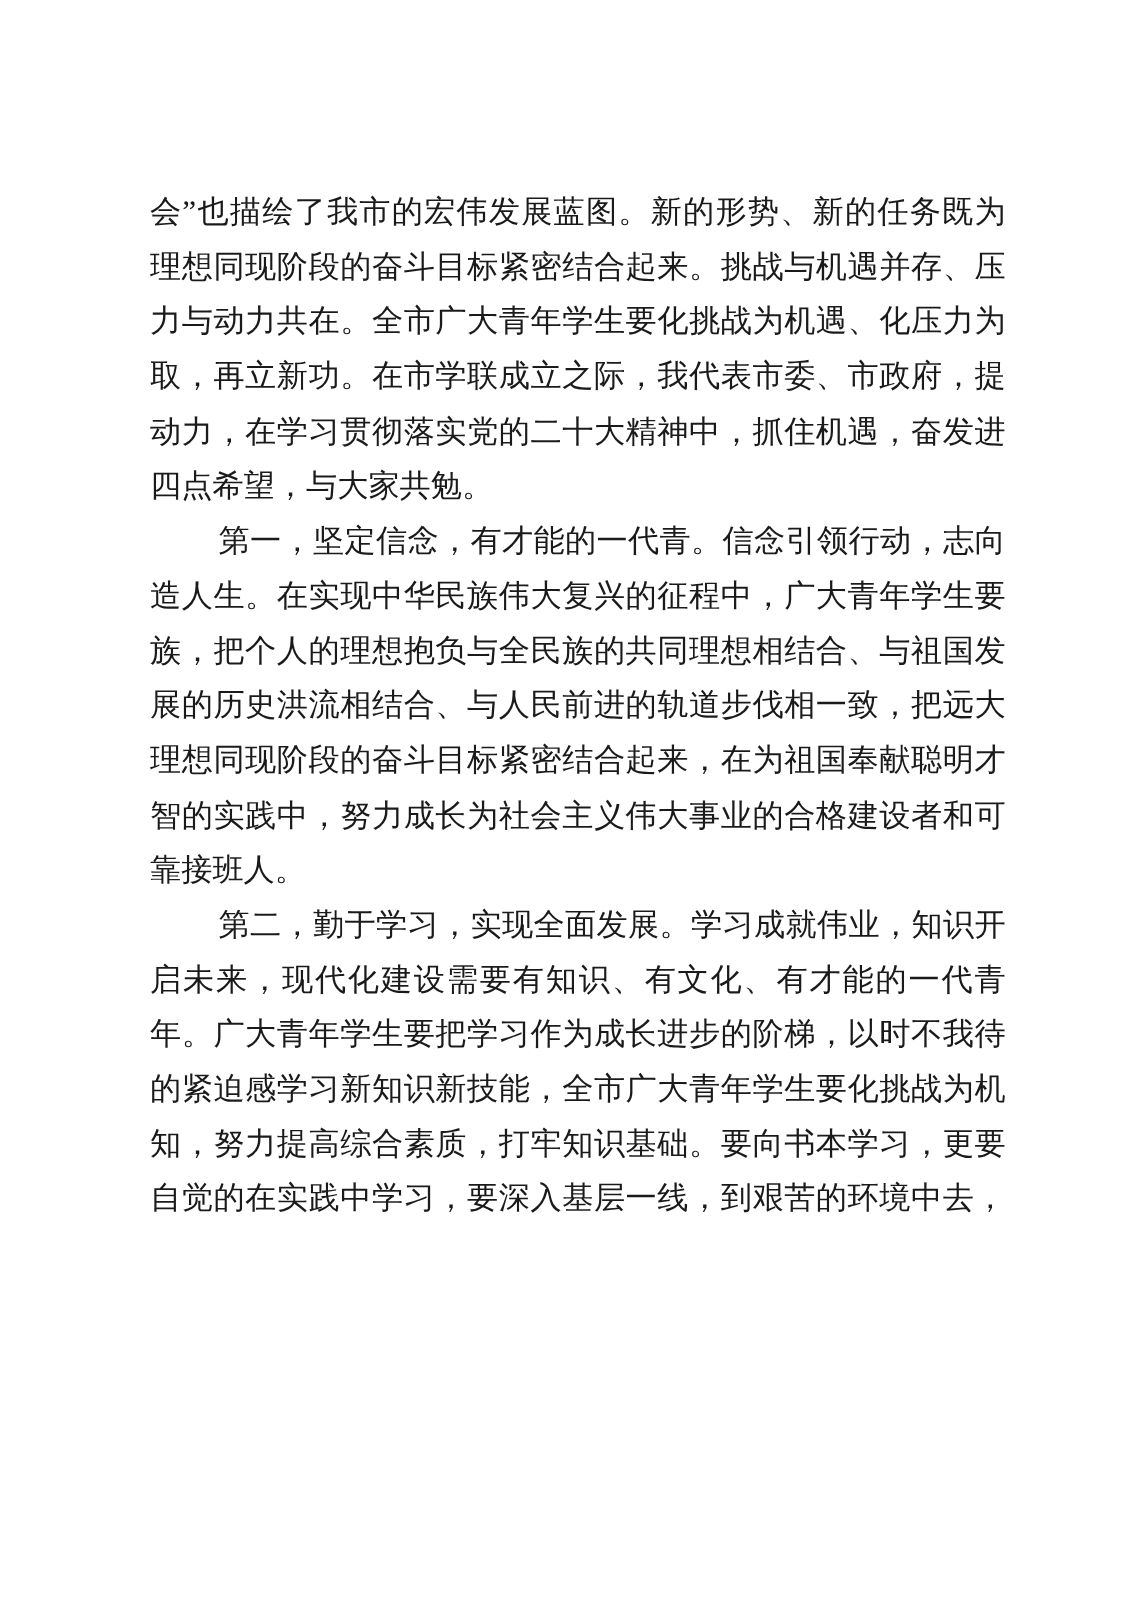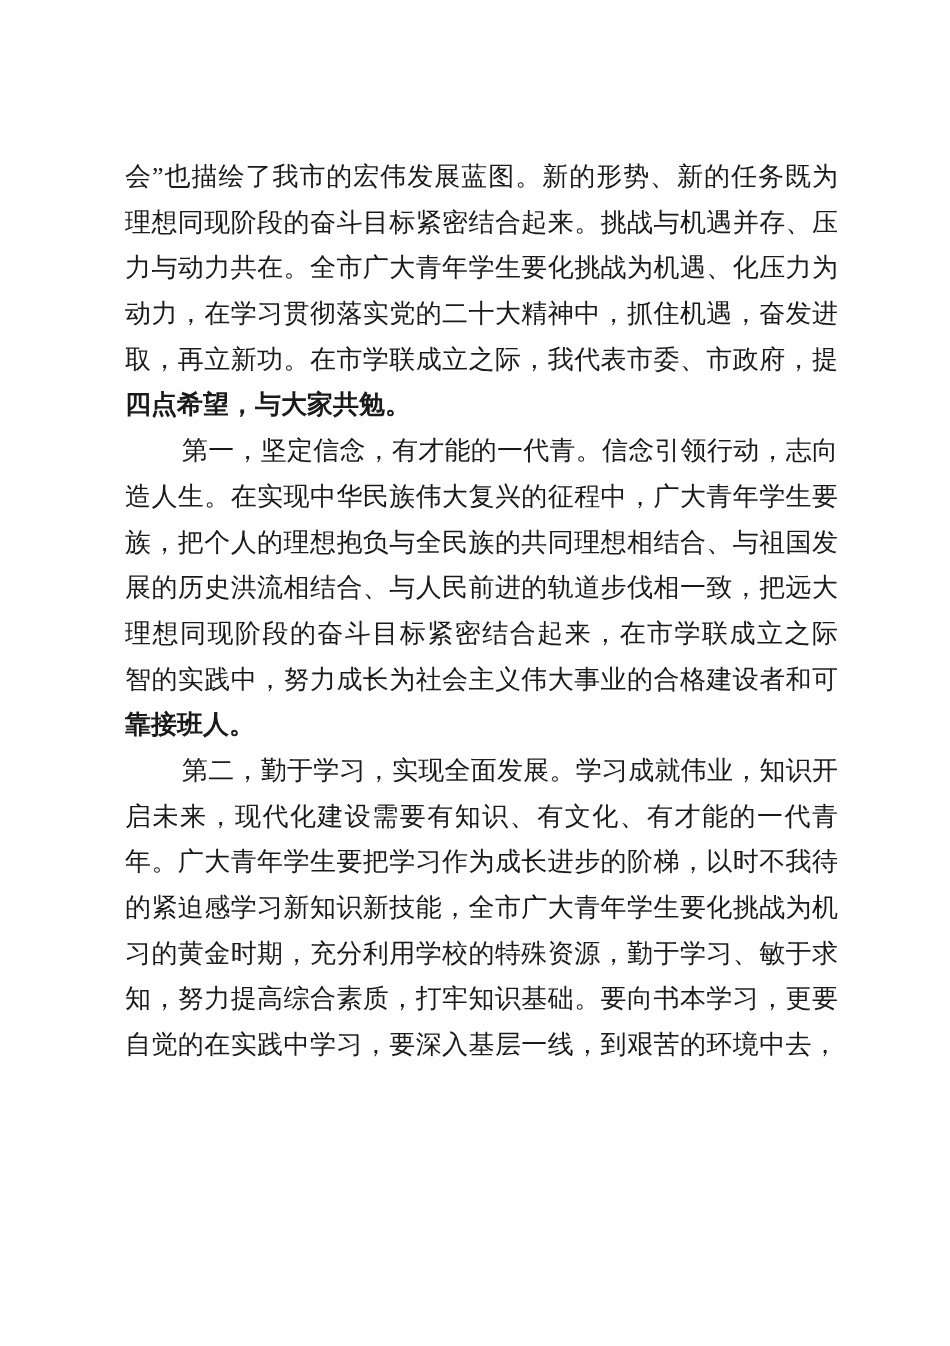--- a/index.html
+++ b/index.html
@@ -27,51 +27,49 @@
     line-height: 45.7px;
     font-size: 26px;
     font-weight: 400;
     text-align: justify;
     text-align-last: justify;
     overflow: hidden;
   }
   .line.para-end {
     text-align: left;
     text-align-last: left;
-    font-weight: bold;
   }
   .line.indent {
     text-indent: 57px;
   }
 </style>
 </head>
 <body>
 
 <div class="page" style="background: rgb(255, 255, 255);">
   <div class="textblock" style="color: rgb(26, 26, 26);">
       <div class="paragraph">
         <div class="line">会”也描绘了我市的宏伟发展蓝图。新的形势、新的任务既为</div>
         <div class="line">理想同现阶段的奋斗目标紧密结合起来。挑战与机遇并存、压</div>
         <div class="line">力与动力共在。全市广大青年学生要化挑战为机遇、化压力为</div>
+        <div class="line">取，再立新功。在市学联成立之际，我代表市委、市政府，提</div>
         <div class="line">动力，在学习贯彻落实党的二十大精神中，抓住机遇，奋发进</div>
-        <div class="line">取，再立新功。在市学联成立之际，我代表市委、市政府，提</div>
         <div class="line para-end">四点希望，与大家共勉。</div>
       </div>
       <div class="paragraph">
         <div class="line indent">第一，坚定信念，有才能的一代青。信念引领行动，志向塑</div>
         <div class="line">造人生。在实现中华民族伟大复兴的征程中，广大青年学生要</div>
         <div class="line">族，把个人的理想抱负与全民族的共同理想相结合、与祖国发</div>
         <div class="line">展的历史洪流相结合、与人民前进的轨道步伐相一致，把远大</div>
-        <div class="line">理想同现阶段的奋斗目标紧密结合起来，在市学联成立之际</div>
+        <div class="line">理想同现阶段的奋斗目标紧密结合起来，在为祖国奉献聪明才</div>
         <div class="line">智的实践中，努力成长为社会主义伟大事业的合格建设者和可</div>
         <div class="line para-end">靠接班人。</div>
       </div>
       <div class="paragraph">
         <div class="line indent">第二，勤于学习，实现全面发展。学习成就伟业，知识开</div>
         <div class="line">启未来，现代化建设需要有知识、有文化、有才能的一代青</div>
         <div class="line">年。广大青年学生要把学习作为成长进步的阶梯，以时不我待</div>
         <div class="line">的紧迫感学习新知识新技能，全市广大青年学生要化挑战为机遇</div>
-        <div class="line">习的黄金时期，充分利用学校的特殊资源，勤于学习、敏于求</div>
         <div class="line">知，努力提高综合素质，打牢知识基础。要向书本学习，更要</div>
         <div class="line">自觉的在实践中学习，要深入基层一线，到艰苦的环境中去，</div>
       </div>
     </div>
 </div>
 
 </body></html>

